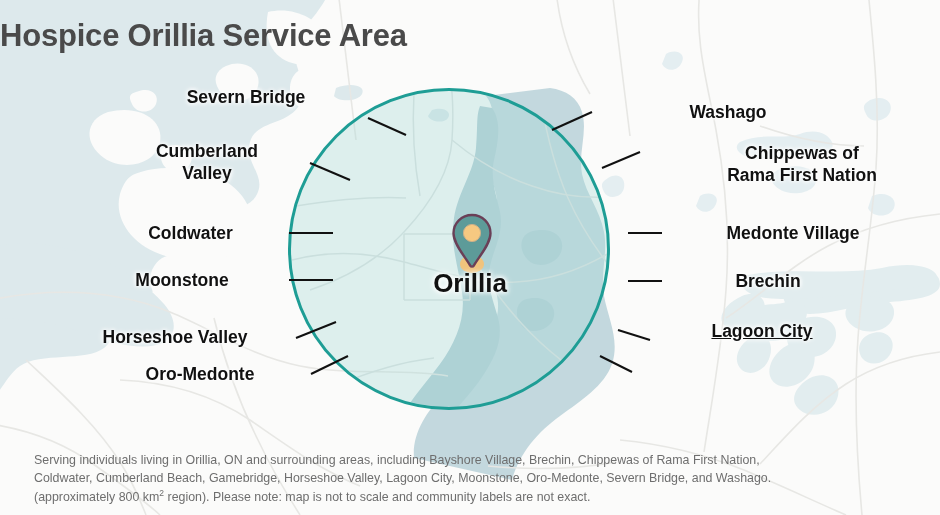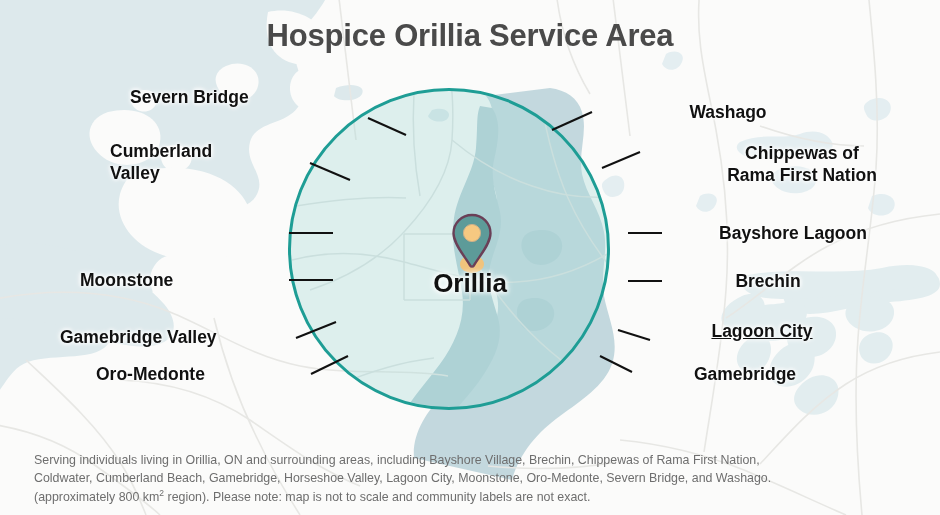--- a/index.html
+++ b/index.html
@@ -12,21 +12,21 @@
     background:#ffffff;
   }
 
   
   .map-layer{position:absolute;inset:0;}
   .map-svg{position:absolute;left:0;top:0;width:940px;height:515px;}
 
   
   .title{
     position:absolute;left:0;right:0;top:18px;
-    text-align:center;
+    text-align:left;
     font-size:31px;font-weight:bold;
     color:#4a4a4a;
     letter-spacing:-0.2px;
     white-space:nowrap;
   }
 
   
   .circle{
     position:absolute;
     left:288px;top:88px;
@@ -50,21 +50,21 @@
   
   .lbl{
     position:absolute;
     font-size:17.5px;font-weight:bold;
     color:#111111;
     white-space:pre-line;
     line-height:1.28;
     text-shadow:0 0 4px #ffffff,0 0 4px #ffffff,0 0 7px #ffffff;
   }
   .lbl.right{text-align:center;}
-  .lbl.left{text-align:left;}
+  .lbl.left{text-align:center;}
 
   
   .leaders{position:absolute;left:0;top:0;width:940px;height:515px;pointer-events:none;}
 
   
   .footer{
     position:absolute;left:0;right:0;bottom:8px;
     font-size:12.4px;line-height:1.42;
     color:#6e6e6e;
     padding:0 34px;
@@ -260,31 +260,31 @@
                C42.5 11 34.5 3 24 3 Z" fill="#5d9b99" stroke="#6a3f57" stroke-width="2.4"></path>
       <circle cx="24" cy="21" r="8.6" fill="#f6c981" stroke="#cbb089" stroke-width="1"></circle>
     </svg>
   </div>
 
   <div class="city-label">Orillia</div>
 
   <div class="lbl left" style="left:130px;width:232px;top:86px;">Severn Bridge</div>
   <div class="lbl left" style="left:110px;width:194px;top:140px;">Cumberland
 Valley</div>
+  <div class="lbl left" style="left:100px;width:181px;top:222px;">Coldwater</div>
   <div class="lbl left" style="left:80px;width:204px;top:269px;">Moonstone</div>
-  <div class="lbl left" style="left:60px;width:230px;top:326px;">Gamebridge Valley</div>
+  <div class="lbl left" style="left:60px;width:230px;top:326px;">Horseshoe Valley</div>
   <div class="lbl left" style="left:96px;width:208px;top:363px;">Oro-Medonte</div>
 
   <div class="lbl right" style="left:608px;width:240px;top:101px;">Washago</div>
   <div class="lbl right" style="left:666px;width:260px;top:142px;margin-left:6px;">Chippewas of
 Rama First Nation</div>
-  <div class="lbl right" style="left:668px;width:250px;top:222px;">Bayshore Lagoon</div>
+  <div class="lbl right" style="left:668px;width:250px;top:222px;">Medonte Village</div>
   <div class="lbl right" style="left:668px;width:200px;top:270px;">Brechin</div>
   <div class="lbl right" style="left:652px;width:220px;top:320px;text-decoration:underline;">Lagoon City</div>
-  <div class="lbl right" style="left:630px;width:230px;top:363px;">Gamebridge</div>
 
   <div class="footer">
     <div>Serving individuals living in Orillia, ON and surrounding areas, including Bayshore Village, Brechin, Chippewas of Rama First Nation,</div>
     <div>Coldwater, Cumberland Beach, Gamebridge, Horseshoe Valley, Lagoon City, Moonstone, Oro-Medonte, Severn Bridge, and Washago.</div>
     <div><span>(approximately 800 km</span><sup>2</sup><span> region). Please note: map is not to scale and community labels are not exact.</span></div>
   </div>
 
 </div>
 
 </body></html>

